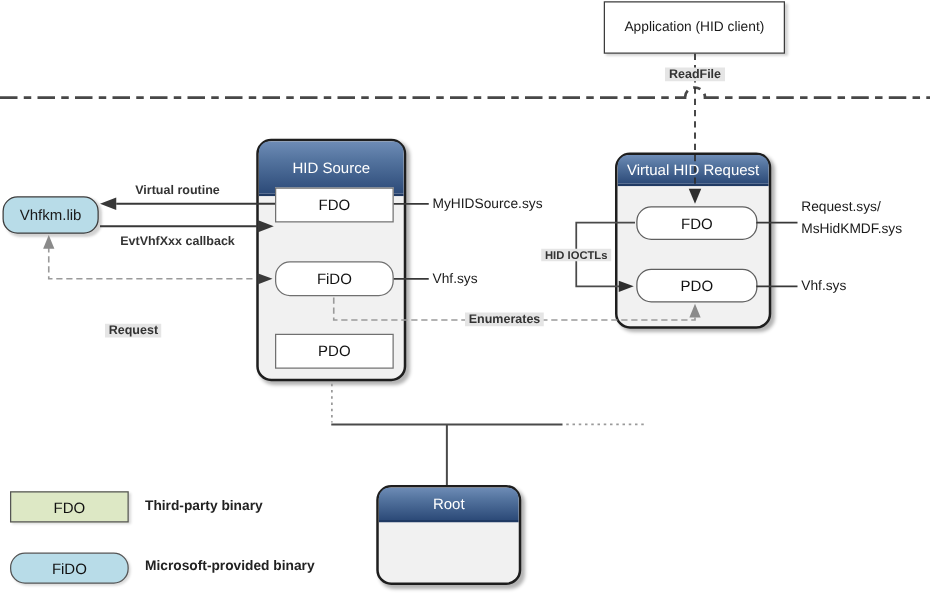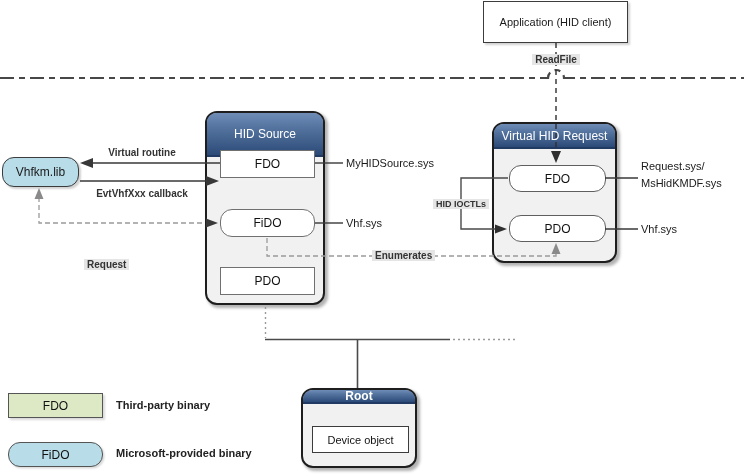--- a/index.html
+++ b/index.html
@@ -87,25 +87,22 @@
     </div>
     <div class="innerbox bluefill" style="left:15px; top:41px; width:97px; height:27px; border-color:#5f5f5f;">
       <span>FDO</span>
     </div>
     <div class="innerbox bluefill" style="left:15px; top:91px; width:97px; height:27px; border-color:#5f5f5f;">
       <span>PDO</span>
     </div>
   </div>
 
   <div class="container-box" style="left:301px; top:388px; width:116px; height:80px;">
-    <div class="container-header" style="height:14px;font-weight:bold;">
+    <div class="container-header" style="height:28px;">
       <span>Root</span>
-    </div>
-    <div class="innerbox" style="left:9px; top:36px; width:97px; height:27px; border:1.5px solid #3c3c3c; font-size:11px;">
-      <span>Device object</span>
     </div>
   </div>
 
   <div class="legend-swatch greenfill" style="left:8px; top:393px;">
     <span>FDO</span>
   </div>
   <div class="legend-desc" style="left:116px; top:399px;">Third-party binary</div>
 
   <div class="legend-swatch bluefill" style="left:8px; top:442px;">
     <span>FiDO</span>

